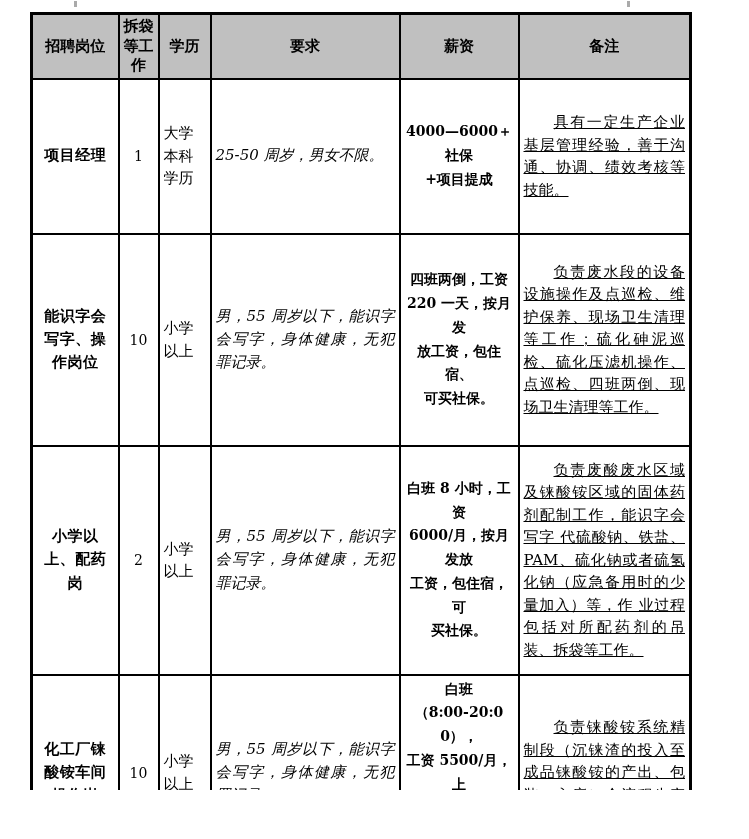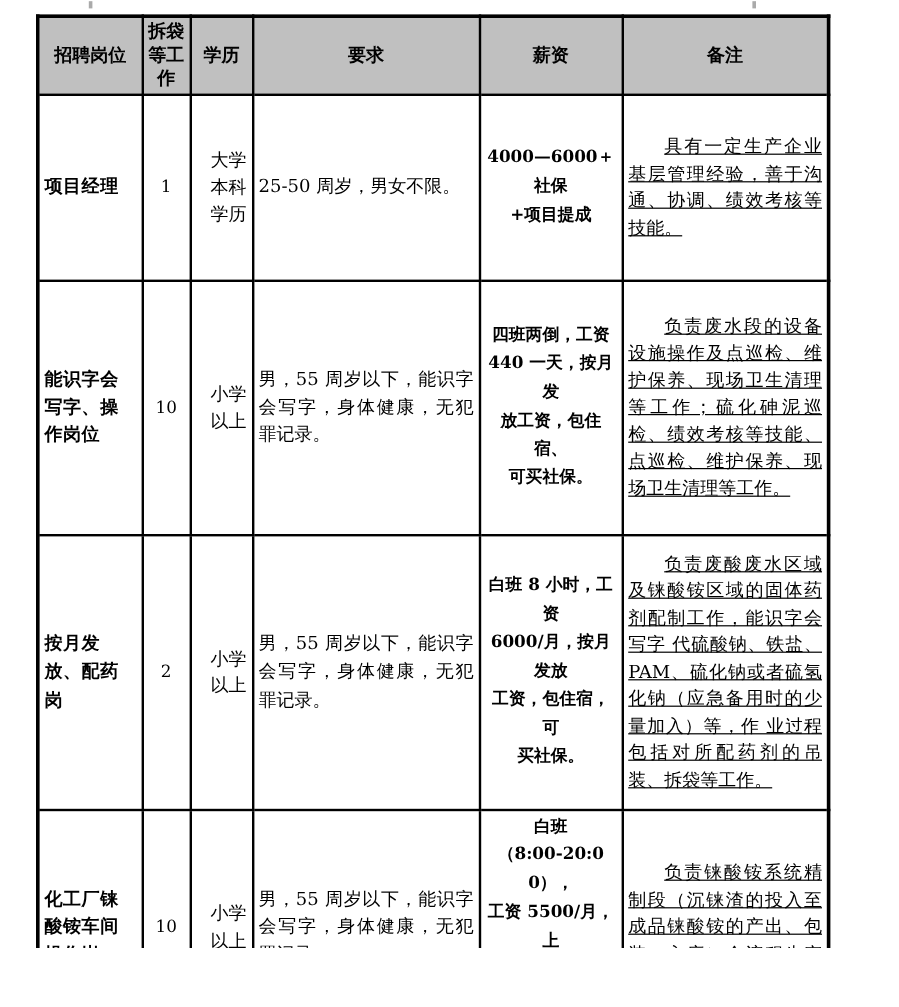--- a/index.html
+++ b/index.html
@@ -50,39 +50,41 @@
     border-bottom: 3px solid #000000;
     line-height: 1.3;
   }
   tr.row-1 { height: 155px; }
   tr.row-2 { height: 212px; }
   tr.row-3 { height: 229px; }
   tr.row-4 { height: 173px; }
   td.position {
     font-weight: bold;
     font-size: 15px;
+    text-align: center;
     line-height: 1.55;
     letter-spacing: 0.5px;
   }
   td.count {
     text-align: center;
     font-size: 14px;
   }
   td.edu {
-    text-align: right;
+    text-align: left;
     font-size: 15px;
     line-height: 1.5;
   }
   td.req {
     font-size: 15px;
     text-align: justify;
     text-justify: inter-ideograph;
     line-height: 1.55;
     padding: 2px 3px;
     vertical-align: middle;
+    font-style: italic;
   }
   td.salary {
     font-weight: bold;
     font-size: 14px;
     text-align: center;
     white-space: pre-line;
     line-height: 1.7;
     padding: 2px 2px;
   }
   td.notes {
@@ -131,27 +133,27 @@
         <td class="salary">4000—6000＋社保
 +项目提成</td>
         <td class="notes">具有一定生产企业基层管理经验，善于沟通、协调、绩效考核等技能。</td>
       </tr>
       <tr class="row-2">
         <td class="position">能识字会写字、操作岗位</td>
         <td class="count">10</td>
         <td class="edu">小学以上</td>
         <td class="req">男，55 周岁以下，能识字会写字，身体健康，无犯罪记录。</td>
         <td class="salary">四班两倒，工资
-440 一天，按月发
+220 一天，按月发
 放工资，包住宿、
 可买社保。</td>
-        <td class="notes">负责废水段的设备设施操作及点巡检、维护保养、现场卫生清理等工作；硫化砷泥巡检、绩效考核等技能、点巡检、维护保养、现场卫生清理等工作。</td>
+        <td class="notes">负责废水段的设备设施操作及点巡检、维护保养、现场卫生清理等工作；硫化砷泥巡检、硫化压滤机操作、点巡检、四班两倒、现场卫生清理等工作。</td>
       </tr>
       <tr class="row-3">
-        <td class="position">按月发放、配药岗</td>
+        <td class="position">小学以上、配药岗</td>
         <td class="count">2</td>
         <td class="edu">小学以上</td>
         <td class="req">男，55 周岁以下，能识字会写字，身体健康，无犯罪记录。</td>
         <td class="salary">白班 8 小时，工资
 6000/月，按月发放
 工资，包住宿，可
 买社保。</td>
         <td class="notes">负责废酸废水区域及铼酸铵区域的固体药剂配制工作，能识字会写字 代硫酸钠、铁盐、PAM、硫化钠或者硫氢化钠（应急备用时的少量加入）等，作 业过程包括对所配药剂的吊装、拆袋等工作。</td>
       </tr>
       <tr class="row-4">

